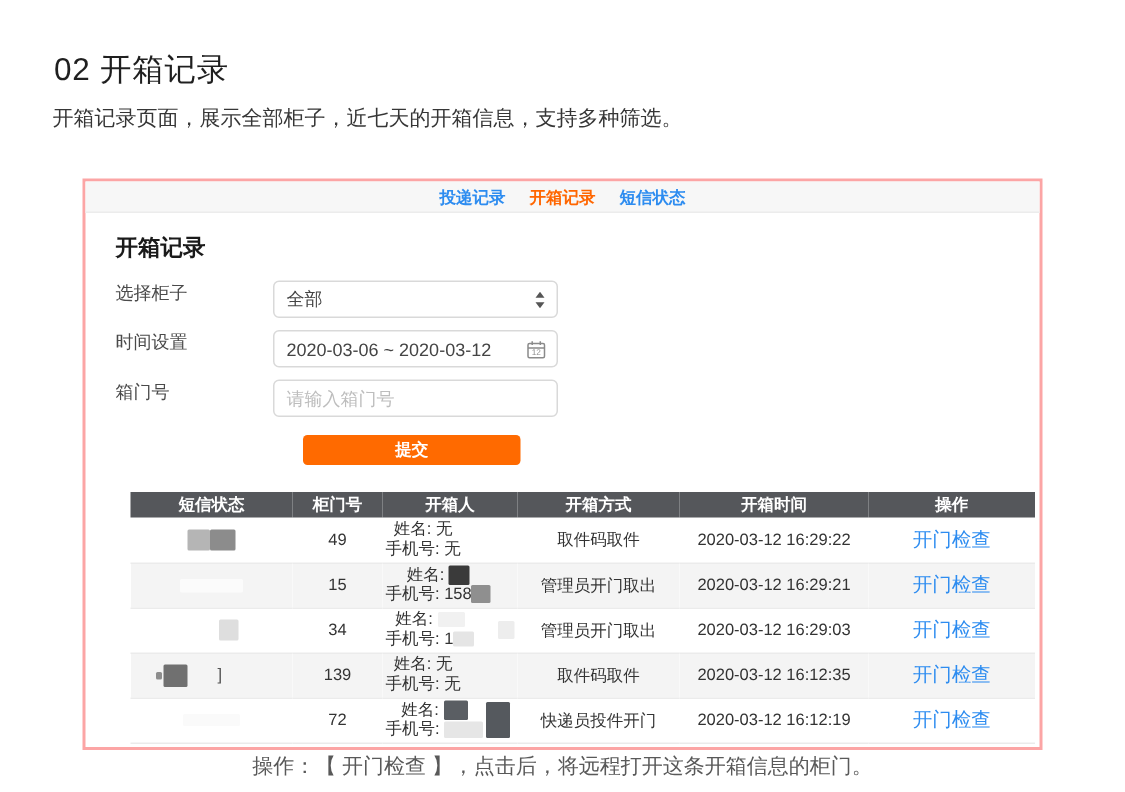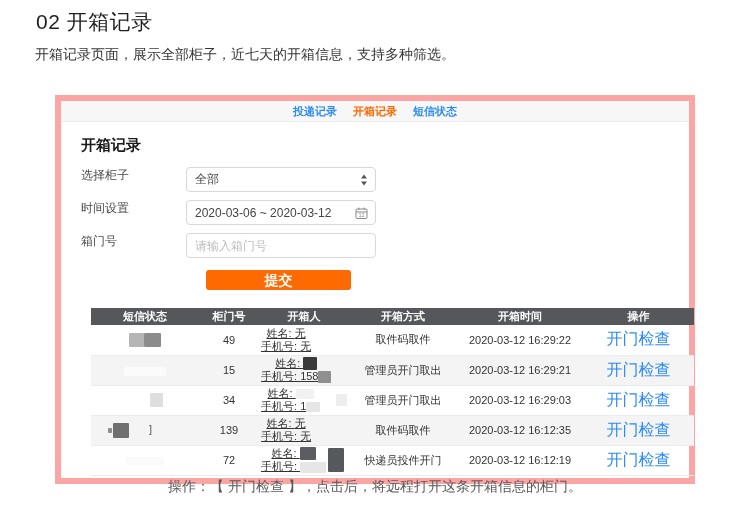--- a/index.html
+++ b/index.html
@@ -1,54 +1,54 @@
 <!DOCTYPE html>
 <html><head>
 <meta charset="utf-8">
 <style>
   * { margin:0; padding:0; box-sizing:border-box; }
   html,body { width:750px; height:528px; background:#fff; overflow:hidden;
     font-family:"Liberation Sans","DejaVu Sans",sans-serif; }
-  .page { position:relative; width:750px; height:432px; background:#fff; }
+  .page { position:relative; width:750px; height:432px; background:#fff;margin-top:24px; }
 
   .title { position:absolute; left:36px; top:8px; font-size:21px; font-weight:400; color:#1f1f1f; letter-spacing:.5px; }
   .desc  { position:absolute; left:35px; top:46px; font-size:14px; color:#363636; }
 
-  .panel { position:absolute; left:55px; top:95px; width:640px; background:#fff; border:6px solid #fca5a5; }
+  .panel { position:absolute; left:55px; top:95px; width:640px; background:#fff; border:2px solid #fca5a5; }
 
   .tabbar { display:flex; justify-content:center; align-items:center; gap:16px;
     background:#f7f7f7; border-bottom:1px solid #ececec; height:21px; }
   .tab { font-size:11px; font-weight:bold; color:#2d8cf0; cursor:pointer; text-decoration:none; }
   .tab.active { color:#ff6600; }
 
   .panel-body { padding:0 20px 2px 20px; }
   .section-heading { font-size:15px; font-weight:bold; color:#1a1a1a; margin:14px 0 12px 0; }
 
   .form-row { display:flex; align-items:flex-start; margin-bottom:8px; }
   .form-label { width:105px; font-size:12px; color:#4a4a4a; }
   .field { position:relative; width:190px; height:25px; border:1px solid #d9d9d9; border-radius:4px;
     background:#fff; display:flex; align-items:center; padding:0 8px; font-size:12px; color:#444; }
   .field .ficon { position:absolute; right:7px; top:50%; transform:translateY(-50%); display:flex; }
   input.field { }
   input.field::placeholder { color:#bdbdbd; }
 
   .submit-btn { display:block; margin:12px 0 0 125px; width:145px; height:20px; border:none; border-radius:3px;
-    background:#ff6a00; color:#fff; font-size:14px; font-weight:bold; line-height:20px; text-align:center; cursor:pointer;
+    background:#ff6a00; color:#fff; font-size:11px; font-weight:bold; line-height:20px; text-align:center; cursor:pointer;
     font-family:"Liberation Sans","DejaVu Sans",sans-serif; }
 
   table.records { margin:18px 0 0 10px; width:603px; border-collapse:collapse; table-layout:fixed; }
   table.records thead th { background:#55575b; color:#fff; font-size:11px; font-weight:bold;
     height:17px; padding:0; text-align:center; }
   table.records tbody td { font-size:11px; color:#333; height:30px; padding:0 2px; text-align:center;
     border-bottom:1px solid #ebebeb; overflow:hidden; }
   table.records tbody tr:nth-child(even) { background:#f4f4f4; }
-  td.c-opener { text-align:left;text-decoration:underline; }
+  td.c-opener { text-align:left; }
   .opener { display:flex; align-items:center; }
   .lines .line { line-height:13px; white-space:nowrap; }
-  .action-link { color:#2d8cf0; font-size:16px; text-decoration:none; cursor:pointer; }
+  .action-link { color:#2d8cf0; font-size:13px; text-decoration:none; cursor:pointer; }
 
   .rd { display:inline-block; vertical-align:middle; border-radius:1px; }
 
   .caption { position:absolute; left:0; right:0; top:478px; text-align:center; font-size:14px; color:#595959; }
 
   .cal-icon svg, .stepper-icon svg { display:block; }
 </style>
 </head>
 <body>
 

